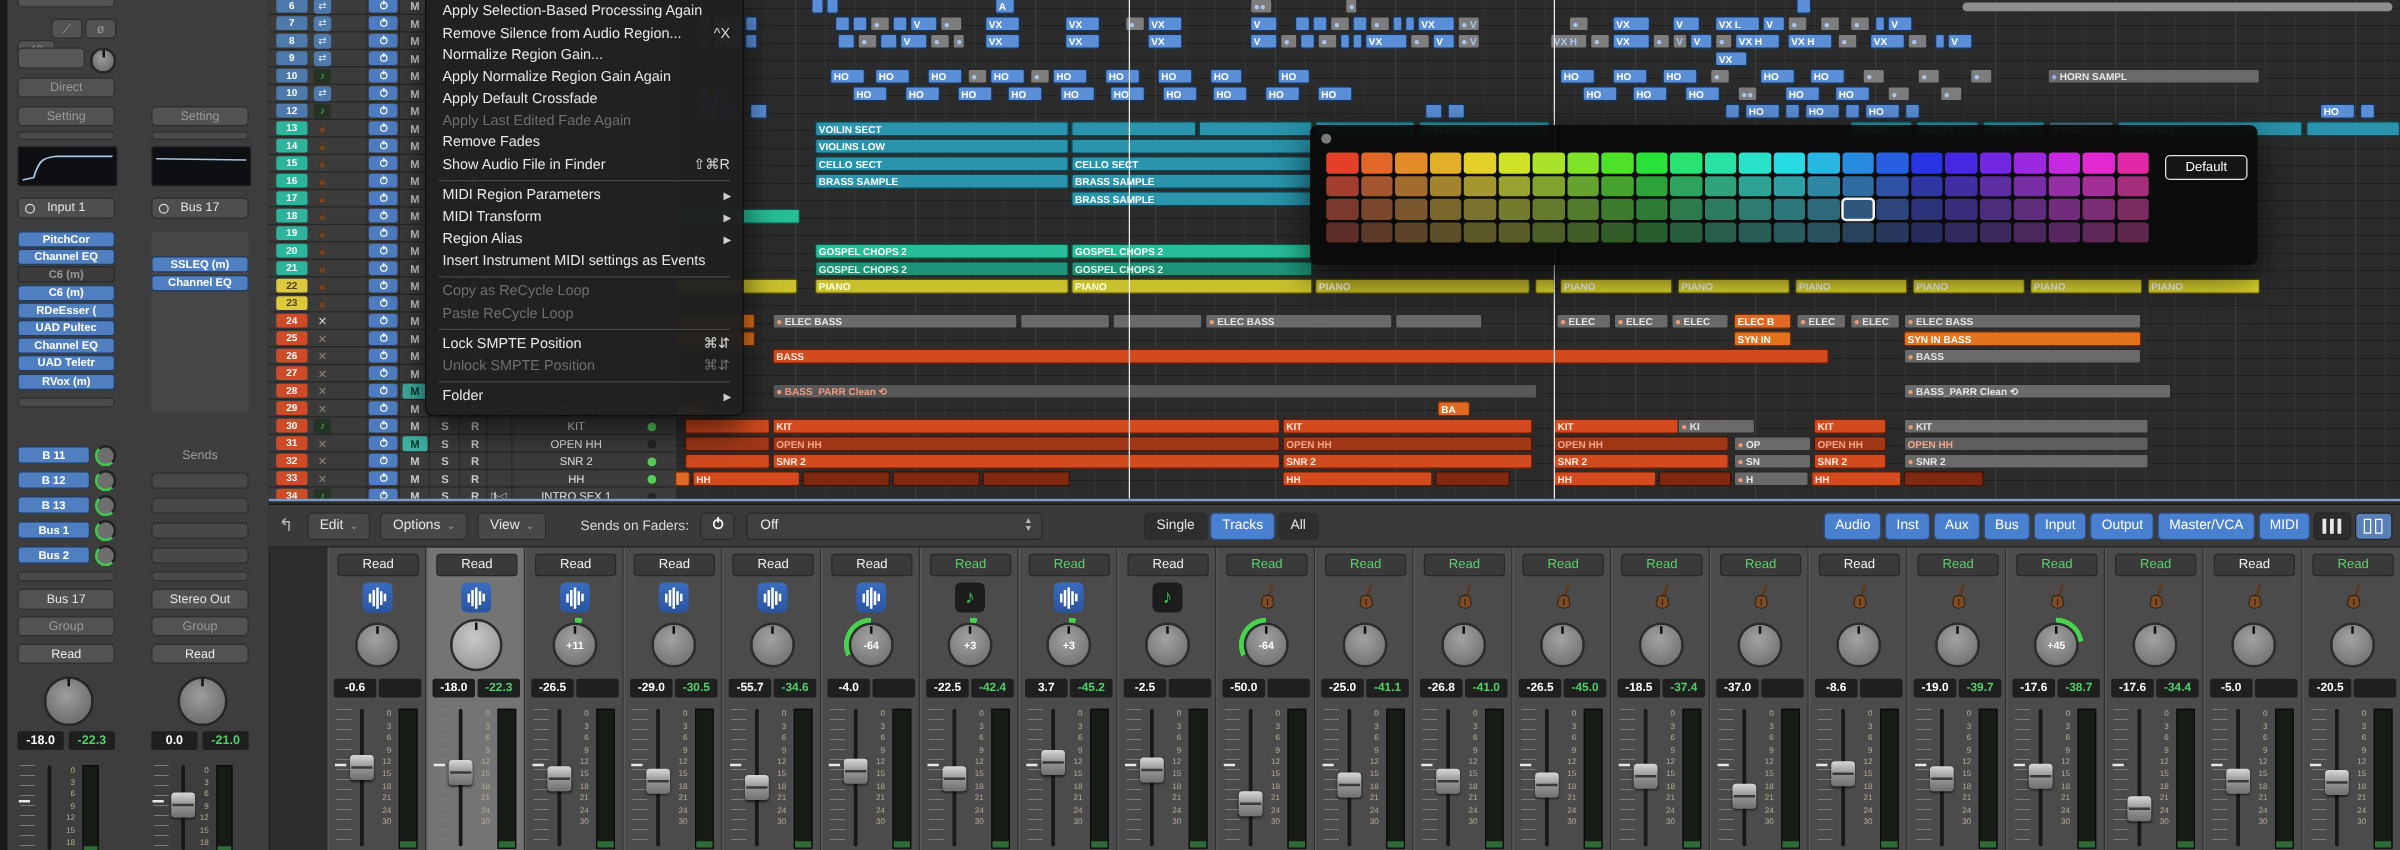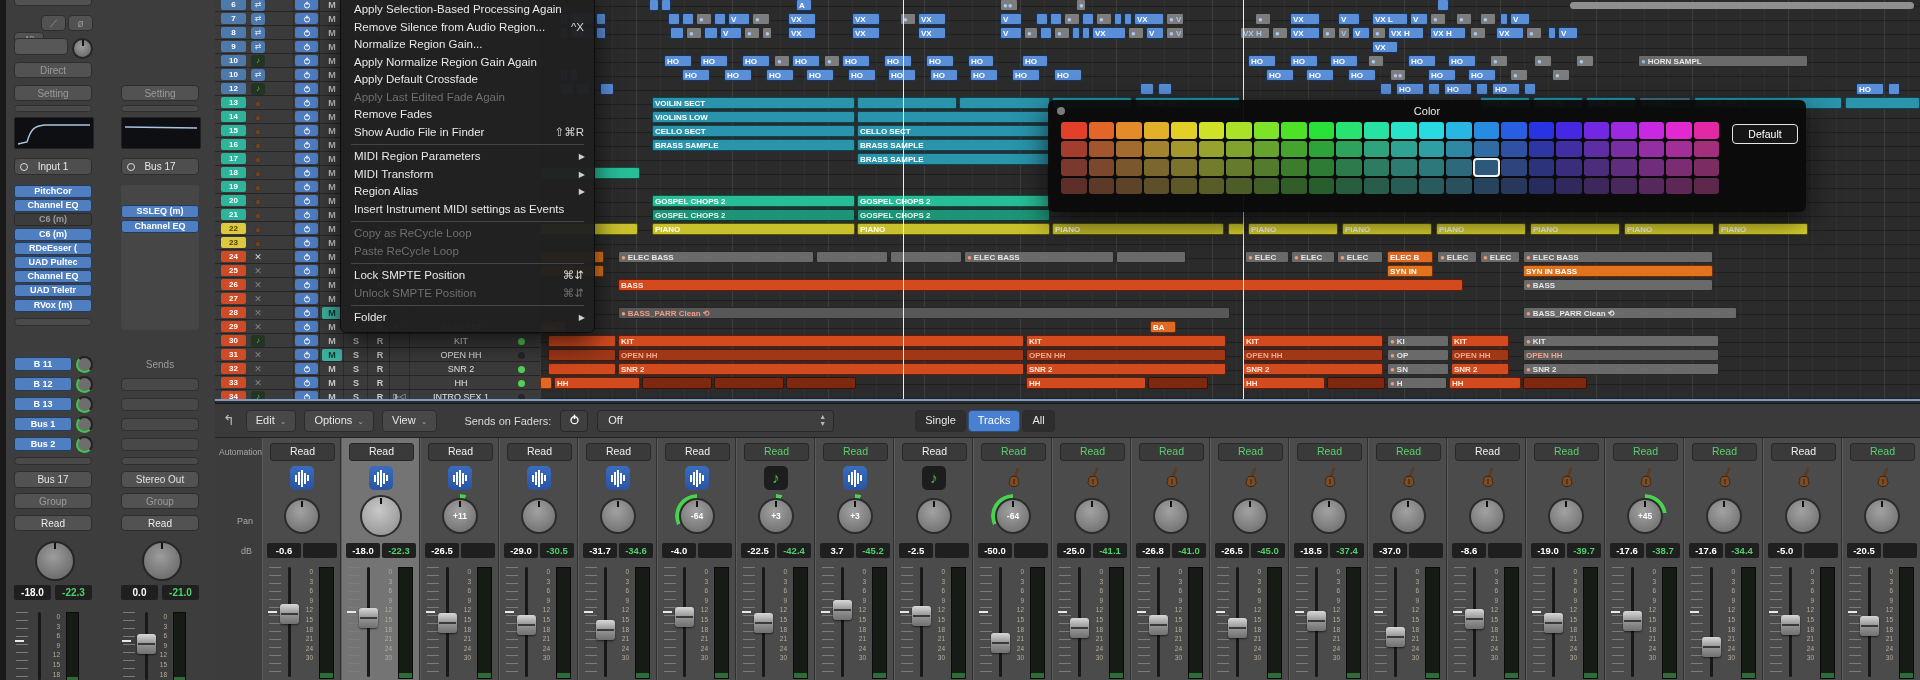--- a/index.html
+++ b/index.html
@@ -813,21 +813,21 @@
       <div class="rg red" style="left: 78px; top: 279px; width: 845px;"><span>BASS</span></div>
       <div class="rg gl" style="left: 983px; top: 279px; width: 190px;"><span class="do">●</span><span>BASS</span></div>
       <div class="rg gd" style="left: 78px; top: 307px; width: 612px;"><span class="do">●</span><span>BASS_PARR Clean ⟲</span></div>
       <div class="rg gl" style="left: 983px; top: 307px; width: 214px;"><span class="do">●</span><span>BASS_PARR Clean ⟲</span></div>
       <div class="rg or" style="left: 0px; top: 321px; width: 26px;"><span>BA</span></div>
       <div class="rg or" style="left: 610px; top: 321px; width: 26px;"><span>BA</span></div>
       <div class="rg red" style="left: 8px; top: 335px; width: 68px;"></div>
       <div class="rg red" style="left: 78px; top: 335px; width: 406px;"><span>KIT</span></div>
       <div class="rg red" style="left: 486px; top: 335px; width: 200px;"><span>KIT</span></div>
       <div class="rg red" style="left: 703px; top: 335px; width: 140px;"><span>KIT</span></div>
-      <div class="rg gl" style="left: 847px; top: 335px; width: 62px;"><span class="do">●</span><span>KI</span></div>
+      <div class="rg gl" style="left: 802px; top: 335px; width: 62px;"><span class="do">●</span><span>KI</span></div>
       <div class="rg red" style="left: 911px; top: 335px; width: 58px;"><span>KIT</span></div>
       <div class="rg gl" style="left: 983px; top: 335px; width: 196px;"><span class="do">●</span><span>KIT</span></div>
       <div class="rg dr" style="left: 8px; top: 349px; width: 68px;"></div>
       <div class="rg dr" style="left: 78px; top: 349px; width: 406px;"><span>OPEN HH</span></div>
       <div class="rg dr" style="left: 486px; top: 349px; width: 200px;"><span>OPEN HH</span></div>
       <div class="rg dr" style="left: 703px; top: 349px; width: 140px;"><span>OPEN HH</span></div>
       <div class="rg gl" style="left: 847px; top: 349px; width: 62px;"><span class="do">●</span><span>OP</span></div>
       <div class="rg dr" style="left: 911px; top: 349px; width: 58px;"><span>OPEN HH</span></div>
       <div class="rg gd2" style="left: 983px; top: 349px; width: 196px;"><span>OPEN HH</span></div>
       <div class="rg red" style="left: 8px; top: 363px; width: 68px;"></div>
@@ -873,21 +873,20 @@
       <div class="mi dis"><span>Paste ReCycle Loop</span></div>
       <div class="msep"></div>
       <div class="mi"><span>Lock SMPTE Position</span><span class="sc">⌘⇵</span></div>
       <div class="mi dis"><span>Unlock SMPTE Position</span><span class="sc">⌘⇵</span></div>
       <div class="msep"></div>
       <div class="mi"><span>Folder</span><span class="sub">▶</span></div>
     </div>
 
   <div id="picker">
     <div class="cdot"></div>
-    <div class="ttl">Color</div>
     <div id="swgrid">
         <div class="sw" style="left: 0px; top: 0px; background: rgb(226, 64, 40);"></div>
         <div class="sw" style="left: 27.5px; top: 0px; background: rgb(226, 102, 40);"></div>
         <div class="sw" style="left: 55px; top: 0px; background: rgb(226, 139, 40);"></div>
         <div class="sw" style="left: 82.5px; top: 0px; background: rgb(226, 176, 40);"></div>
         <div class="sw" style="left: 110px; top: 0px; background: rgb(226, 207, 40);"></div>
         <div class="sw" style="left: 137.5px; top: 0px; background: rgb(207, 226, 40);"></div>
         <div class="sw" style="left: 165px; top: 0px; background: rgb(170, 226, 40);"></div>
         <div class="sw" style="left: 192.5px; top: 0px; background: rgb(126, 226, 40);"></div>
         <div class="sw" style="left: 220px; top: 0px; background: rgb(77, 226, 40);"></div>
@@ -995,27 +994,41 @@
     <div id="sofbtn"><svg viewBox="0 0 10 10" width="11" height="11">
           <circle cx="5" cy="5.6" r="3.2" fill="none" stroke="#fff" stroke-width="1.2"></circle>
           <line x1="5" y1="0.6" x2="5" y2="4.6" stroke="#fff" stroke-width="1.4"></line>
         </svg></div>
     <div id="offsel"><span>Off</span><span class="ud">▲<br>▼</span></div>
     <div class="scope" id="scopegrp">
         <div class="tbtn">Single</div>
         <div class="tbtn act">Tracks</div>
         <div class="tbtn">All</div>
       </div>
+    <div class="filters" id="filtergrp">
+        <div class="fbtn">Audio</div>
+        <div class="fbtn">Inst</div>
+        <div class="fbtn">Aux</div>
+        <div class="fbtn">Bus</div>
+        <div class="fbtn">Input</div>
+        <div class="fbtn">Output</div>
+        <div class="fbtn">Master/VCA</div>
+        <div class="fbtn">MIDI</div>
+        <div class="vbtn">
+          <div style="position: absolute; top: 4px; bottom: 4px; width: 3px; left: 6px; background: rgb(232, 232, 232);"></div>
+          <div style="position: absolute; top: 4px; bottom: 4px; width: 3px; left: 12px; background: rgb(232, 232, 232);"></div>
+          <div style="position: absolute; top: 4px; bottom: 4px; width: 3px; left: 18px; background: rgb(232, 232, 232);"></div>
+        </div>
+        <div class="vbtn act">
+          <div style="position: absolute; top: 4px; bottom: 4px; width: 6px; left: 6px; border: 1.5px solid rgb(255, 255, 255); box-sizing: border-box;"></div>
+          <div style="position: absolute; top: 4px; bottom: 4px; width: 6px; left: 15px; border: 1.5px solid rgb(255, 255, 255); box-sizing: border-box;"></div>
+        </div>
+      </div>
   </div>
 
-  <div id="mixgutter">
-    <div style="left:4px;top:9px;">Automation</div>
-    <div style="left:22px;top:78px;font-size:9px;">Pan</div>
-    <div style="left:26px;top:108px;font-size:9px;">dB</div>
-  </div>
 
   <div id="mixer">
       <div class="mstrip">
         <div class="mread">Read</div>
         <div class="micon audio">
           <i style="height: 7px;"></i>
           <i style="height: 13px;"></i>
           <i style="height: 17px;"></i>
           <i style="height: 11px;"></i>
           <i style="height: 6px;"></i>
@@ -1127,21 +1140,21 @@
           <i style="height: 7px;"></i>
           <i style="height: 13px;"></i>
           <i style="height: 17px;"></i>
           <i style="height: 11px;"></i>
           <i style="height: 6px;"></i>
         </div>
         <div class="mknobw">
           <div class="mknob"></div>
         </div>
         <div class="mdb">
-          <span>-31.7</span>
+          <span>-55.7</span>
           <span class="grn">-34.6</span>
         </div>
         <div class="mfader">
           <div class="fticks" style="left: 6px; top: 2px; height: 110px;"></div>
           <div class="wtick" style="left: 5px; top: 46px;"></div>
           <div class="fgroove" style="left: 25px; top: 2px; height: 110px;"></div>
           <div class="fhandle" style="left: 17px; top: 54.8px;"></div>
           <div class="fscale" style="left: 36px; top: 2px; width: 14px;">0<br>3<br>6<br>9<br>12<br>15<br>18<br>21<br>24<br>30</div>
           <div class="fmeter" style="left: 56px; top: 2px; width: 13px; height: 110px;">
             <div style="position: absolute; left: 0px; right: 0px; bottom: 0px; height: 5px; background: rgb(47, 107, 54);"></div>

